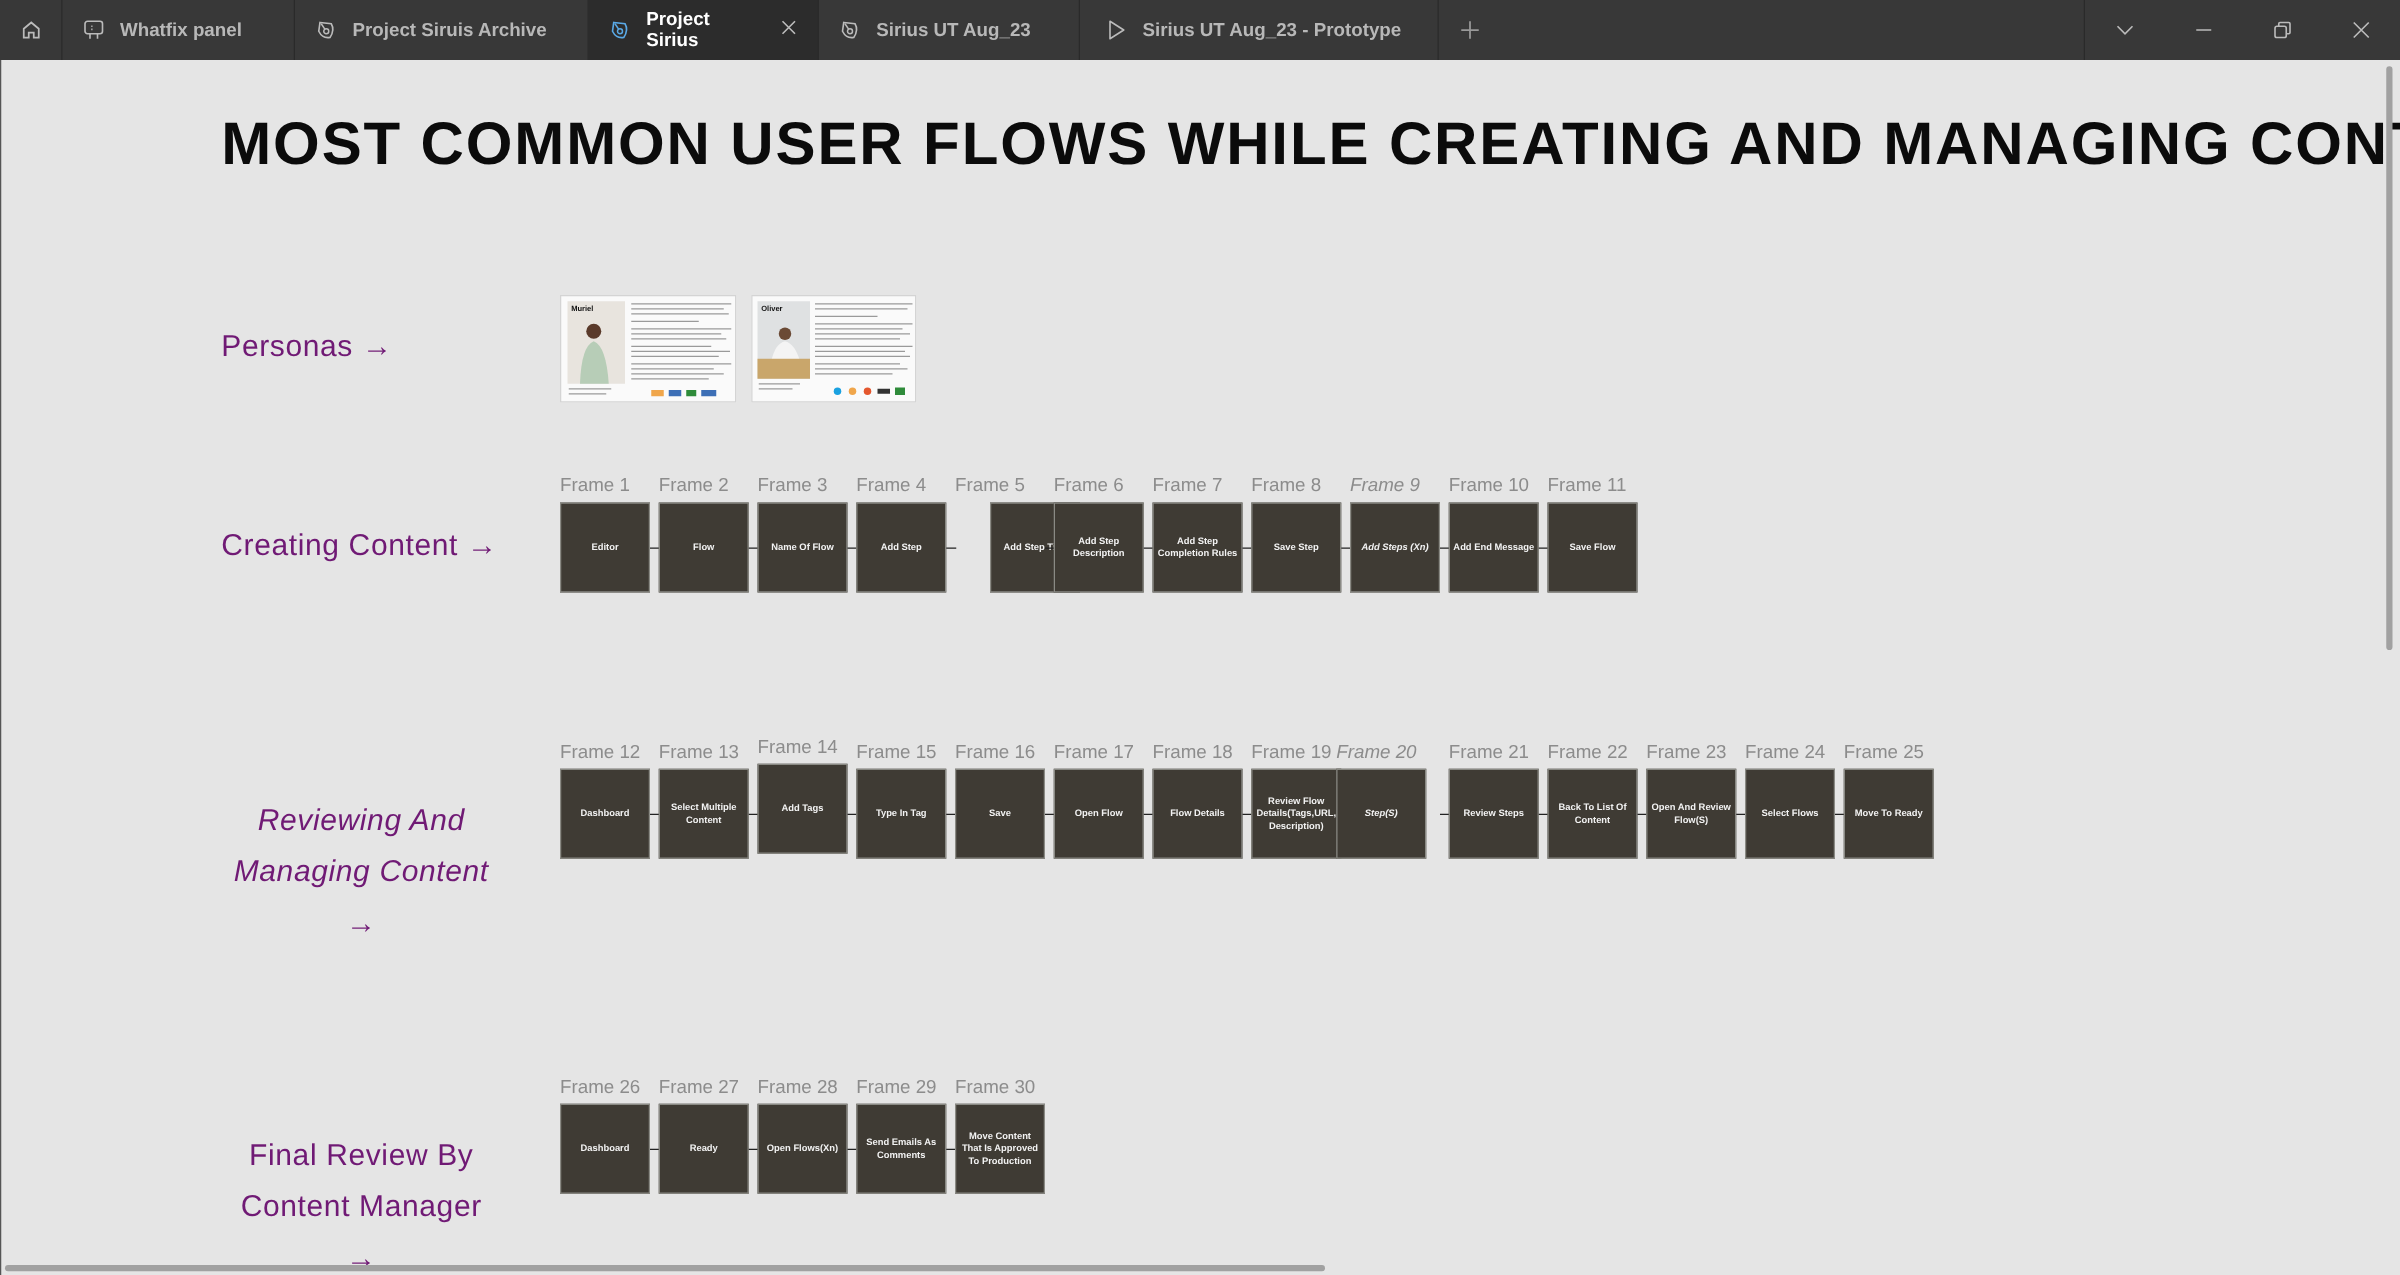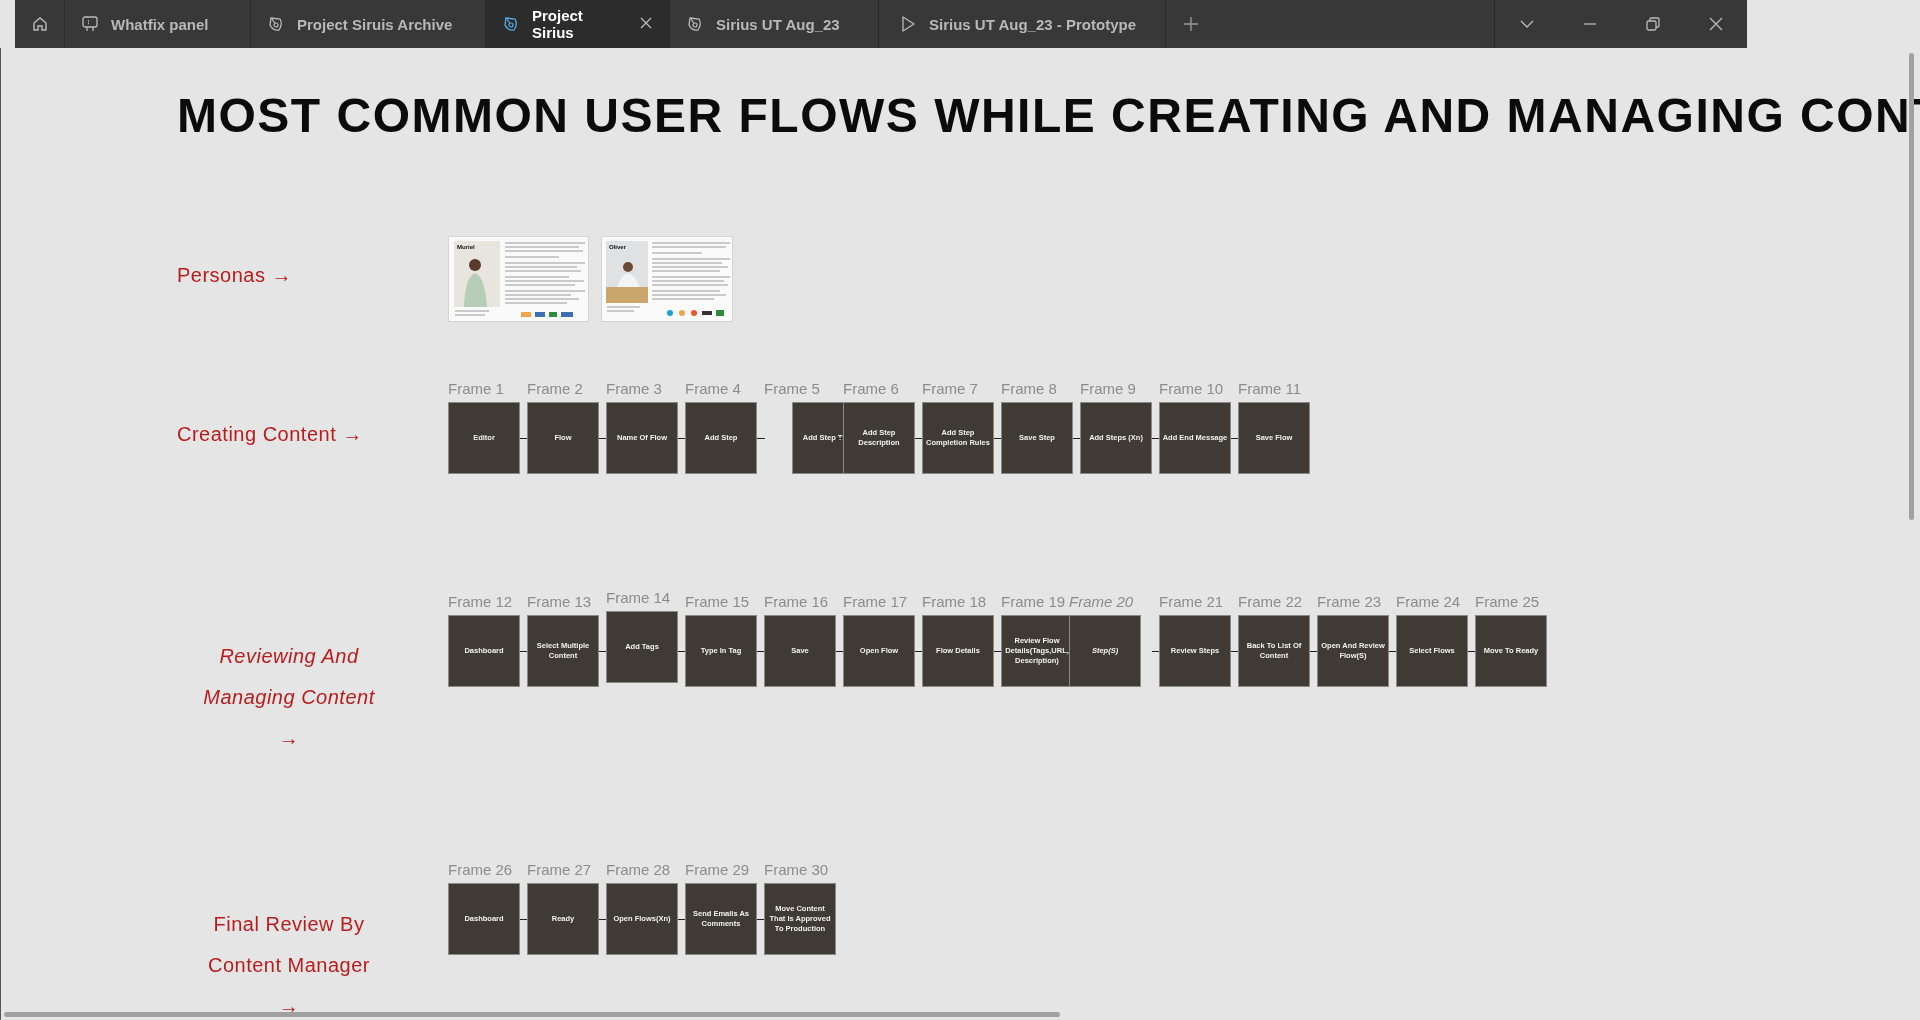--- a/index.html
+++ b/index.html
@@ -1,28 +1,28 @@
 <!DOCTYPE html>
 <html><head>
 <meta charset="utf-8">
 <style>
   * { box-sizing: border-box; margin: 0; padding: 0; }
   html, body { width: 1920px; height: 1020px; overflow: hidden; background: #e5e5e5; font-family: "Liberation Sans", sans-serif; }
-  .titlebar { position: absolute; left: 0; top: 0; width: 1732px; height: 48px; background: #383838; display: flex; align-items: stretch; margin-left: 15px; }
+  .titlebar { position: absolute; left: 0; top: 0; width: 1920px; height: 48px; background: #383838; display: flex; align-items: stretch; }
   .home-btn { width: 50px; display: flex; align-items: center; justify-content: center; border-right: 1px solid #2a2a2a; }
   .tab { display: flex; align-items: center; padding: 0 16px; color: #b8b8b8; font-size: 15px; border-right: 1px solid #2a2a2a; gap: 12px; font-weight: bold; }
   .tab.active { background: #2c2c2c; color: #ffffff; }
   .tab .tab-icon { width: 18px; height: 18px; display: flex; align-items: center; justify-content: center; }
   .tab .close { margin-left: 14px; }
   .new-tab { width: 50px; display: flex; align-items: center; justify-content: center; }
   .win-controls { margin-left: auto; display: flex; align-items: stretch; border-left: 1px solid #2a2a2a; }
   .win-btn { width: 63px; display: flex; align-items: center; justify-content: center; }
   .canvas { position: absolute; left: 0; top: 48px; width: 1920px; height: 972px; background: #e5e5e5; overflow: hidden; border-left: 1px solid #555; }
   .page-title { position: absolute; left: 176px; top: 40px; font-size: 48px; font-weight: bold; letter-spacing: 1.5px; color: #0b0b0b; white-space: nowrap; }
-  .row-label { position: absolute; color: #b91c1c; font-size: 20px; letter-spacing: 0.5px; }
+  .row-label { position: absolute; color: #701a75; font-size: 24px; letter-spacing: 0.5px; }
   .row-label.center { text-align: center; line-height: 41px; width: 230px; }
   .persona-card { position: absolute; background: #fafafa; border: 1px solid #d4d4d4; overflow: hidden; }
   .frame { position: absolute; width: 71px; }
   .frame-label { position: absolute; top: -22px; left: 0; color: #8c8c8c; font-size: 15px; white-space: nowrap; }
   .frame-box { width: 72px; height: 72px; background: #3f3b34; border: 1px solid #8a8a84; display: flex; align-items: center; justify-content: center; text-align: center; color: #f2f2f2; font-size: 7.5px; font-weight: bold; line-height: 10px; padding: 2px; }
   .connector { position: absolute; height: 1px; background: #222; width: 8px; }
   .hscroll { position: absolute; left: 3px; bottom: 3px; width: 1056px; height: 5px; background: #a1a1a1; border-radius: 3px; }
   .vscroll { position: absolute; right: 6px; top: 5px; width: 5px; height: 467px; background: #a1a1a1; border-radius: 3px; }
 </style>
 </head>
@@ -204,21 +204,21 @@
         </div>
       </div>
       <div class="connector" style="left: 993px; top: 390px;"></div>
       <div class="frame" style="left: 1000px; top: 354px;">
         <div class="frame-label">Frame 8</div>
         <div class="frame-box">
           <span>Save Step</span>
         </div>
       </div>
       <div class="connector" style="left: 1072px; top: 390px;"></div>
-      <div class="frame" style="left: 1079px; top: 354px;">
+      <div class="frame" style="left: 1079px; top: 354px; font-style: italic;">
         <div class="frame-label">Frame 9</div>
         <div class="frame-box">
           <span>Add Steps (Xn)</span>
         </div>
       </div>
       <div class="connector" style="left: 1151px; top: 390px;"></div>
       <div class="frame" style="left: 1158px; top: 354px;">
         <div class="frame-label">Frame 10</div>
         <div class="frame-box">
           <span>Add End Message</span>

